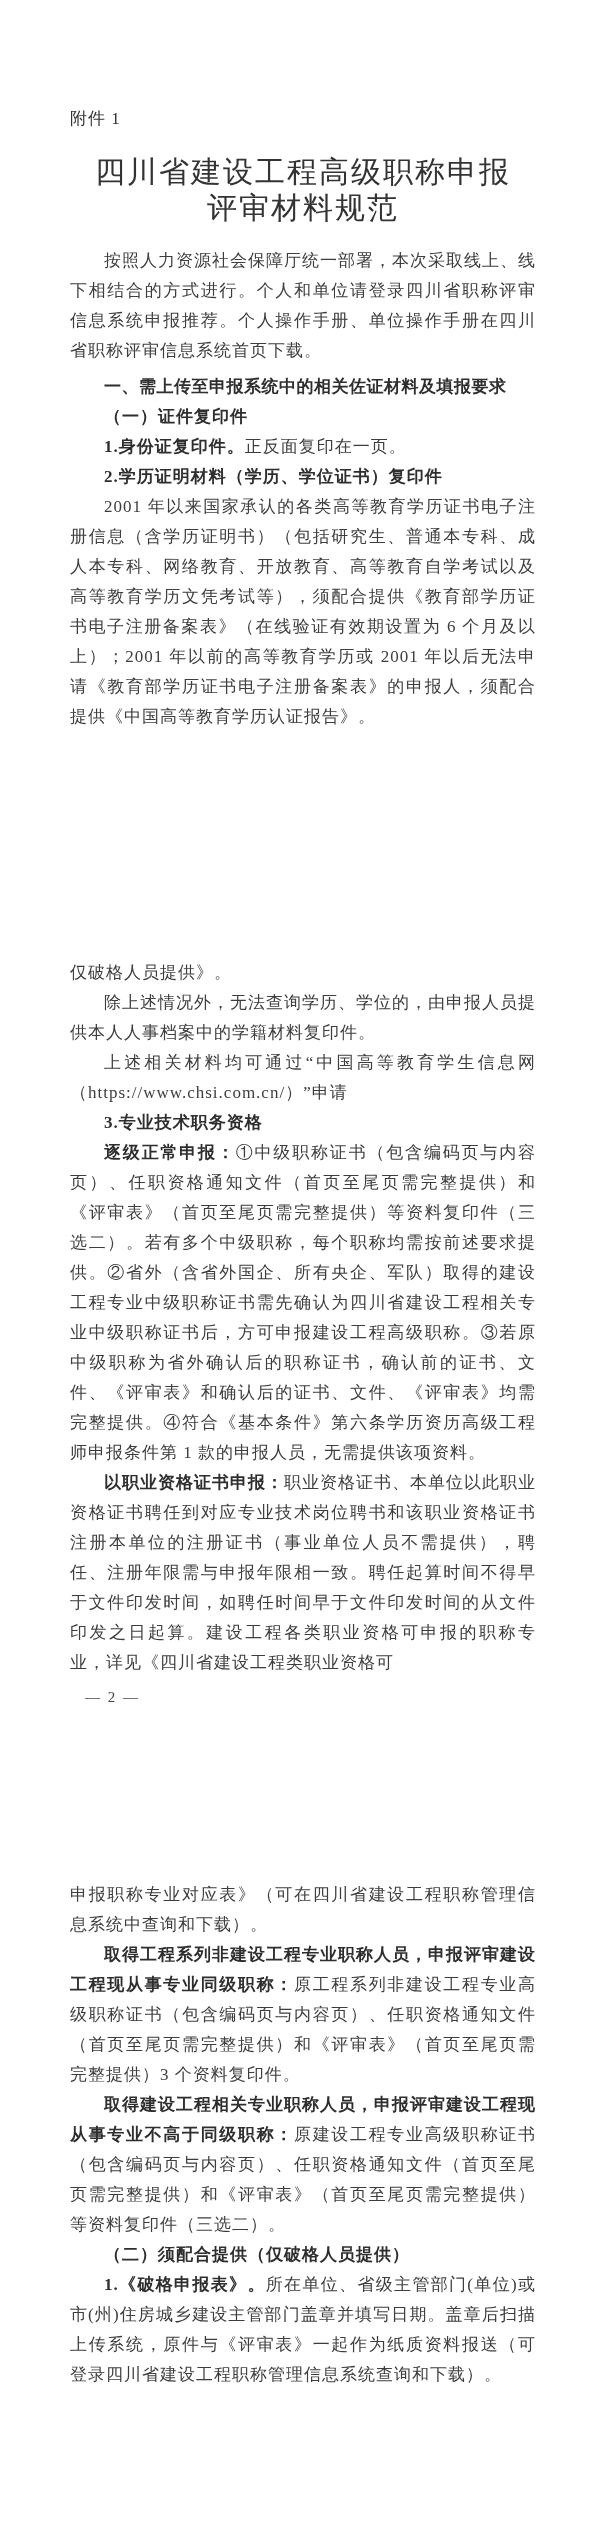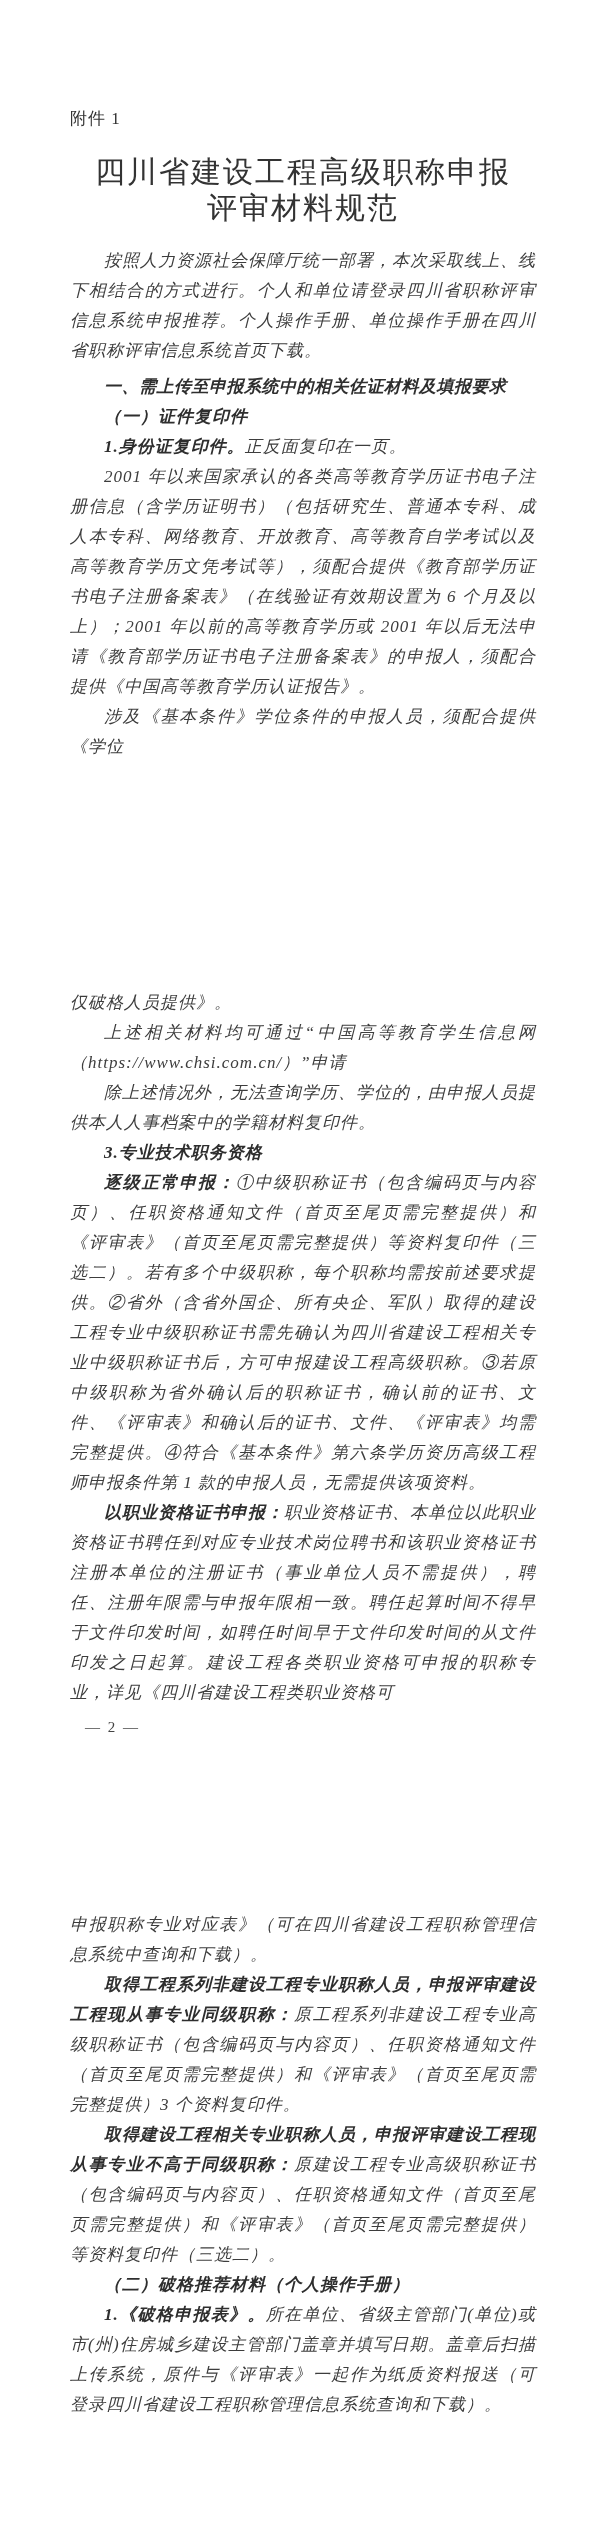--- a/index.html
+++ b/index.html
@@ -14,21 +14,21 @@
     font-size:17px; line-height:30px; letter-spacing:1px;
     color:#3d3d3d;
   }
   .attach { margin:0; padding-top:104px; color:#333; }
   .doc-title {
     margin:20px 0 0; font-weight:normal;
     font-size:30px; line-height:36px; letter-spacing:2px;
     text-align:center; color:#333;
   }
   .doc-title span { display:block; }
-  .para { margin:0; text-align:justify; text-indent:2em;font-style:italic; }
+  .para { margin:0; text-align:justify; text-indent:2em; }
   .intro { margin-top:20px; }
   .hei {
     font-family:"Liberation Sans","DejaVu Sans",sans-serif;
     font-weight:bold; color:#2e2e2e; margin-top:6px; letter-spacing:0.5px;
   }
   .kai { font-weight:bold; color:#2e2e2e; }
   .lead { font-weight:bold; color:#2e2e2e; }
   .cont { text-indent:0; }
   .spacer-a { height:226px; }
   .spacer-b { height:168px; }
@@ -50,47 +50,47 @@
   </h1>
 
   <p class="para intro">按照人力资源社会保障厅统一部署，本次采取线上、线下相结合的方式进行。个人和单位请登录四川省职称评审信息系统申报推荐。个人操作手册、单位操作手册在四川省职称评审信息系统首页下载。</p>
 
   <p class="para hei">一、需上传至申报系统中的相关佐证材料及填报要求</p>
 
   <p class="para kai">（一）证件复印件</p>
 
   <p class="para"><span class="lead">1.身份证复印件。</span><span>正反面复印在一页。</span></p>
 
+  <p class="para lead">2.学历证明材料（学历、学位证书）复印件</p>
 
   <p class="para">2001 年以来国家承认的各类高等教育学历证书电子注册信息（含学历证明书）（包括研究生、普通本专科、成人本专科、网络教育、开放教育、高等教育自学考试以及高等教育学历文凭考试等），须配合提供《教育部学历证书电子注册备案表》（在线验证有效期设置为 6 个月及以上）；2001 年以前的高等教育学历或 2001 年以后无法申请《教育部学历证书电子注册备案表》的申报人，须配合提供《中国高等教育学历认证报告》。</p>
 
-  <p class="para">涉及《基本条件》学位条件的申报人员，须配合提供《学位</p>
 
   <div class="spacer-a"></div>
 
   <p class="para cont">仅破格人员提供》。</p>
 
+  <p class="para">除上述情况外，无法查询学历、学位的，由申报人员提供本人人事档案中的学籍材料复印件。</p>
+
   <p class="para">上述相关材料均可通过“中国高等教育学生信息网（https://www.chsi.com.cn/）”申请</p>
-
-  <p class="para">除上述情况外，无法查询学历、学位的，由申报人员提供本人人事档案中的学籍材料复印件。</p>
 
   <p class="para lead">3.专业技术职务资格</p>
 
   <p class="para"><span class="lead">逐级正常申报：</span><span>①中级职称证书（包含编码页与内容页）、任职资格通知文件（首页至尾页需完整提供）和《评审表》（首页至尾页需完整提供）等资料复印件（三选二）。若有多个中级职称，每个职称均需按前述要求提供。②省外（含省外国企、所有央企、军队）取得的建设工程专业中级职称证书需先确认为四川省建设工程相关专业中级职称证书后，方可申报建设工程高级职称。③若原中级职称为省外确认后的职称证书，确认前的证书、文件、《评审表》和确认后的证书、文件、《评审表》均需完整提供。④符合《基本条件》第六条学历资历高级工程师申报条件第 1 款的申报人员，无需提供该项资料。</span></p>
 
   <p class="para"><span class="lead">以职业资格证书申报：</span><span>职业资格证书、本单位以此职业资格证书聘任到对应专业技术岗位聘书和该职业资格证书注册本单位的注册证书（事业单位人员不需提供），聘任、注册年限需与申报年限相一致。聘任起算时间不得早于文件印发时间，如聘任时间早于文件印发时间的从文件印发之日起算。建设工程各类职业资格可申报的职称专业，详见《四川省建设工程类职业资格可</span></p>
 
   <p class="pagenum">— 2 —</p>
 
   <div class="spacer-b"></div>
 
   <p class="para cont">申报职称专业对应表》（可在四川省建设工程职称管理信息系统中查询和下载）。</p>
 
   <p class="para"><span class="lead">取得工程系列非建设工程专业职称人员，申报评审建设工程现从事专业同级职称：</span><span>原工程系列非建设工程专业高级职称证书（包含编码页与内容页）、任职资格通知文件（首页至尾页需完整提供）和《评审表》（首页至尾页需完整提供）3 个资料复印件。</span></p>
 
   <p class="para"><span class="lead">取得建设工程相关专业职称人员，申报评审建设工程现从事专业不高于同级职称：</span><span>原建设工程专业高级职称证书（包含编码页与内容页）、任职资格通知文件（首页至尾页需完整提供）和《评审表》（首页至尾页需完整提供）等资料复印件（三选二）。</span></p>
 
 
-  <p class="para kai">（二）破格推荐材料（个人操作手册）</p>
+  <p class="para kai">（二）须配合提供（仅破格人员提供）</p>
 
   <p class="para"><span class="lead">1.《破格申报表》。</span><span>所在单位、省级主管部门(单位)或市(州)住房城乡建设主管部门盖章并填写日期。盖章后扫描上传系统，原件与《评审表》一起作为纸质资料报送（可登录四川省建设工程职称管理信息系统查询和下载）。</span></p>
 
 </div>
 
 </body></html>

